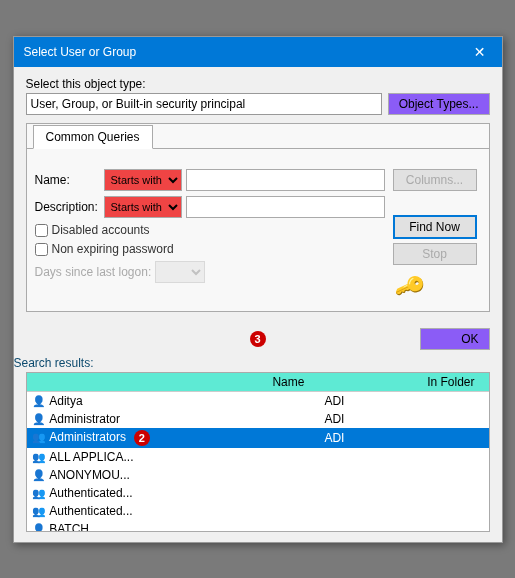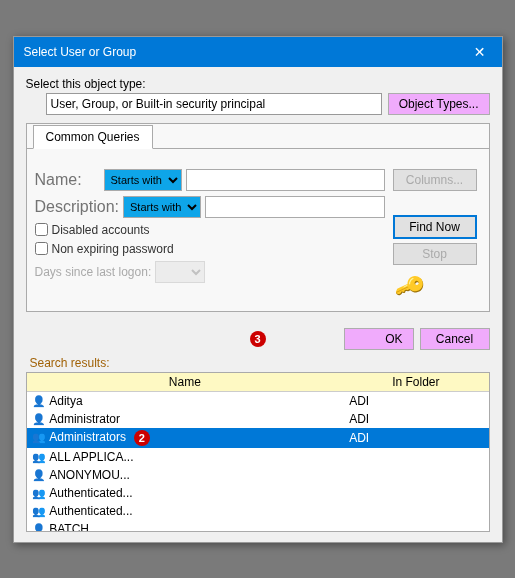--- a/index.html
+++ b/index.html
@@ -47,32 +47,31 @@
     }
     .label-text {
       font-size: 12px;
       color: #000;
       margin-bottom: 2px;
     }
     .input-row {
       display: flex;
       gap: 6px;
       align-items: center;
-      margin-left: 20px;
     }
     .input-row input[type="text"] {
       flex: 1;
       height: 22px;
       border: 1px solid #999;
       padding: 0 4px;
       font-size: 12px;
       background: white;
     }
     .btn {
-      background: #f0abfc;
+      background: #8b5cf6;
       border: 1px solid #adadad;
       padding: 3px 10px;
       font-size: 12px;
       cursor: pointer;
       white-space: nowrap;
       min-width: 80px;
       text-align: center;
     }
     .btn:disabled { color: #aaa; cursor: default; background: #e1e1e1; }
     .group-box {
@@ -98,46 +97,46 @@
       align-items: flex-start;
       min-width: 88px;
     }
     .field-row {
       display: flex;
       align-items: center;
       gap: 4px;
     }
     .field-label {
       min-width: 65px;
-      font-size: 16px;
-      color: #737373;
+      font-size: 12px;
+      color: #000000;
     }
     .field-select-wrapper {
       display: flex;
       align-items: center;
       gap: 3px;
     }
     select.small-select {
       height: 22px;
       font-size: 11px;
       border: 1px solid #aaa;
-      background: #0ea5e9;
+      background: #ef4444;
       padding: 0 2px;
     }
     input.field-input {
       flex: 1;
       height: 22px;
       border: 1px solid #aaa;
       padding: 0 4px;
       font-size: 12px;
       background: white;
     }
     .checkbox-row {
       display: flex;
-      align-items: flex-start;
+      align-items: flex-end;
       gap: 4px;
       font-size: 12px;
       color: #333;
     }
     .checkbox-row input[type="checkbox"] {
       margin: 0;
     }
     .days-row {
       display: flex;
       align-items: center;
@@ -191,41 +190,41 @@
       font-weight: bold;
       width: 16px;
       height: 16px;
       border-radius: 50%;
       display: flex;
       align-items: center;
       justify-content: center;
     }
     .search-results-label {
       font-size: 12px;
-      padding: 2px 16px;
-      color: #a16207;
+      padding: 2px 0;
+      color: #0c4a6e;
     }
     .results-table-wrapper {
       border: 1px solid #aaa;
       margin: 0 12px 10px 12px;
       background: white;
       height: 160px;
       overflow-y: scroll;
       overflow-x: hidden;
     }
     table.results-table {
       width: 100%;
       border-collapse: collapse;
       font-size: 12px;
     }
     table.results-table thead th {
-      background: #fef9c3;
+      background: #5eead4;
       border-bottom: 1px solid #ccc;
-      text-align: center;
-      padding: 2px 6px;
+      text-align: right;
+      padding: 2px 14px;
       font-weight: normal;
       position: sticky;
       top: 0;
       z-index: 1;
     }
     table.results-table tbody tr {
       cursor: pointer;
     }
     table.results-table tbody tr.selected {
       background: #0078d7;
@@ -341,21 +340,20 @@
           <button class="btn" style="width:84px;" disabled="">Stop</button>
           <div class="key-icon">🔑</div>
         </div>
       </div>
     </div>
   </div>
 
   <div class="divider-row">
     <span class="badge-3">3</span>
     <button class="btn btn-ok">OK</button>
-    <button class="btn btn-cancel">Cancel</button>
   </div>
 
   <div class="search-results-label">Search results:</div>
 
   <div class="results-table-wrapper">
     <table class="results-table">
       <thead>
         <tr>
           <th>Name</th>
           <th>In Folder</th>

